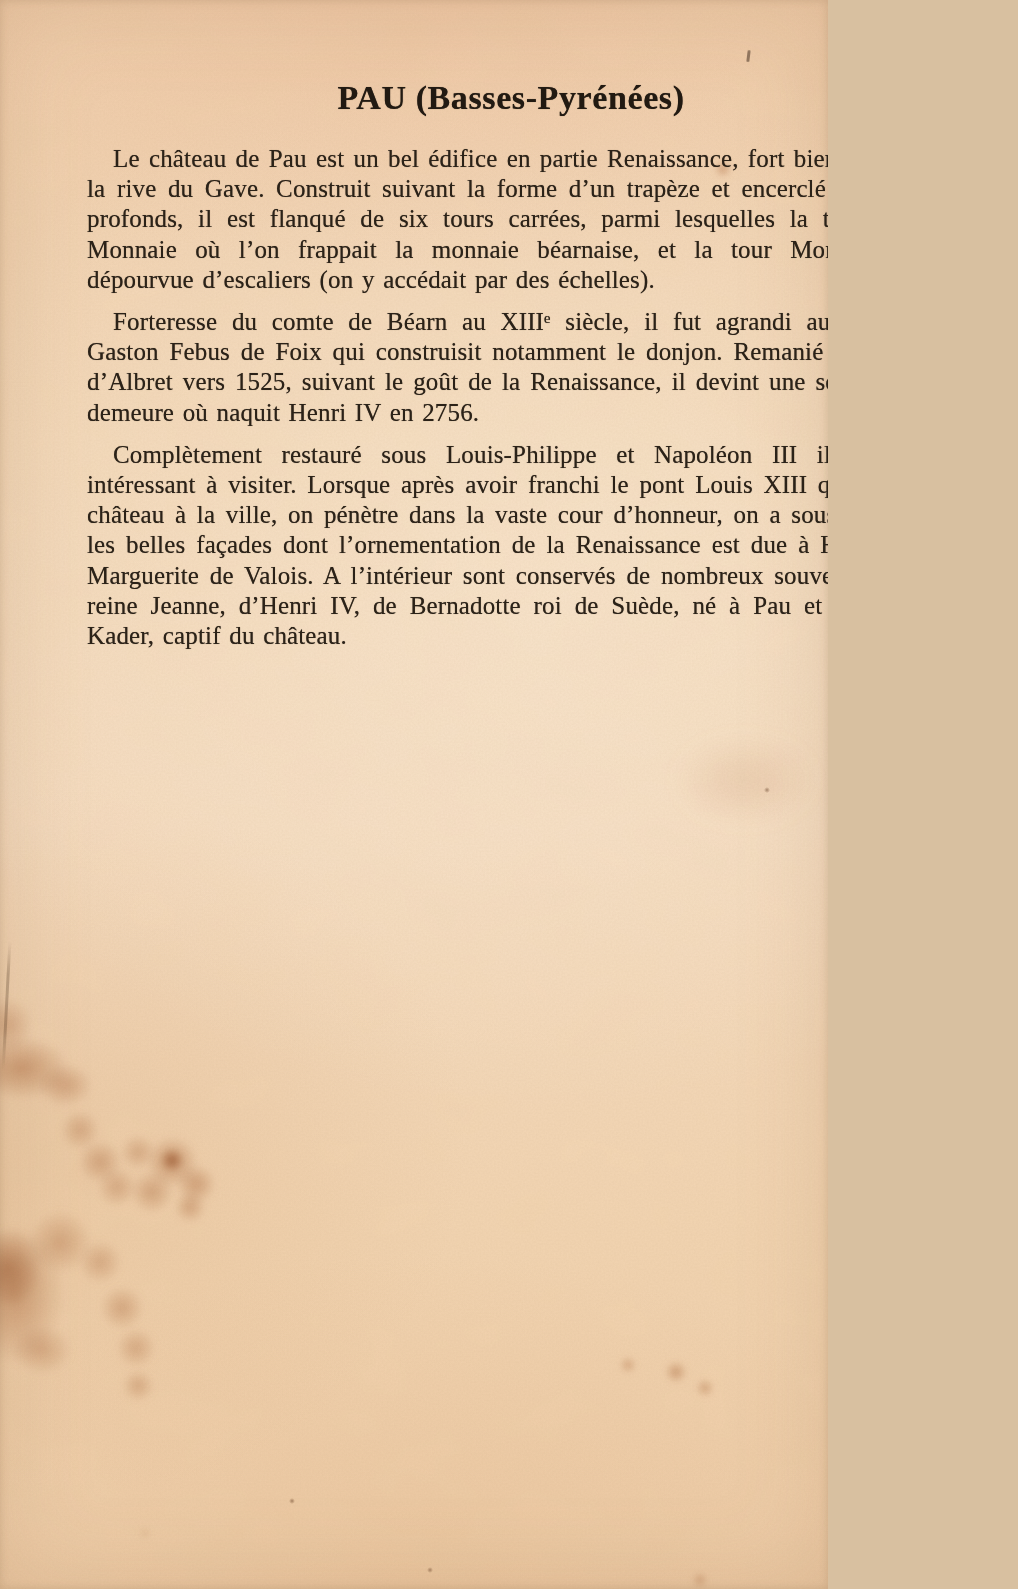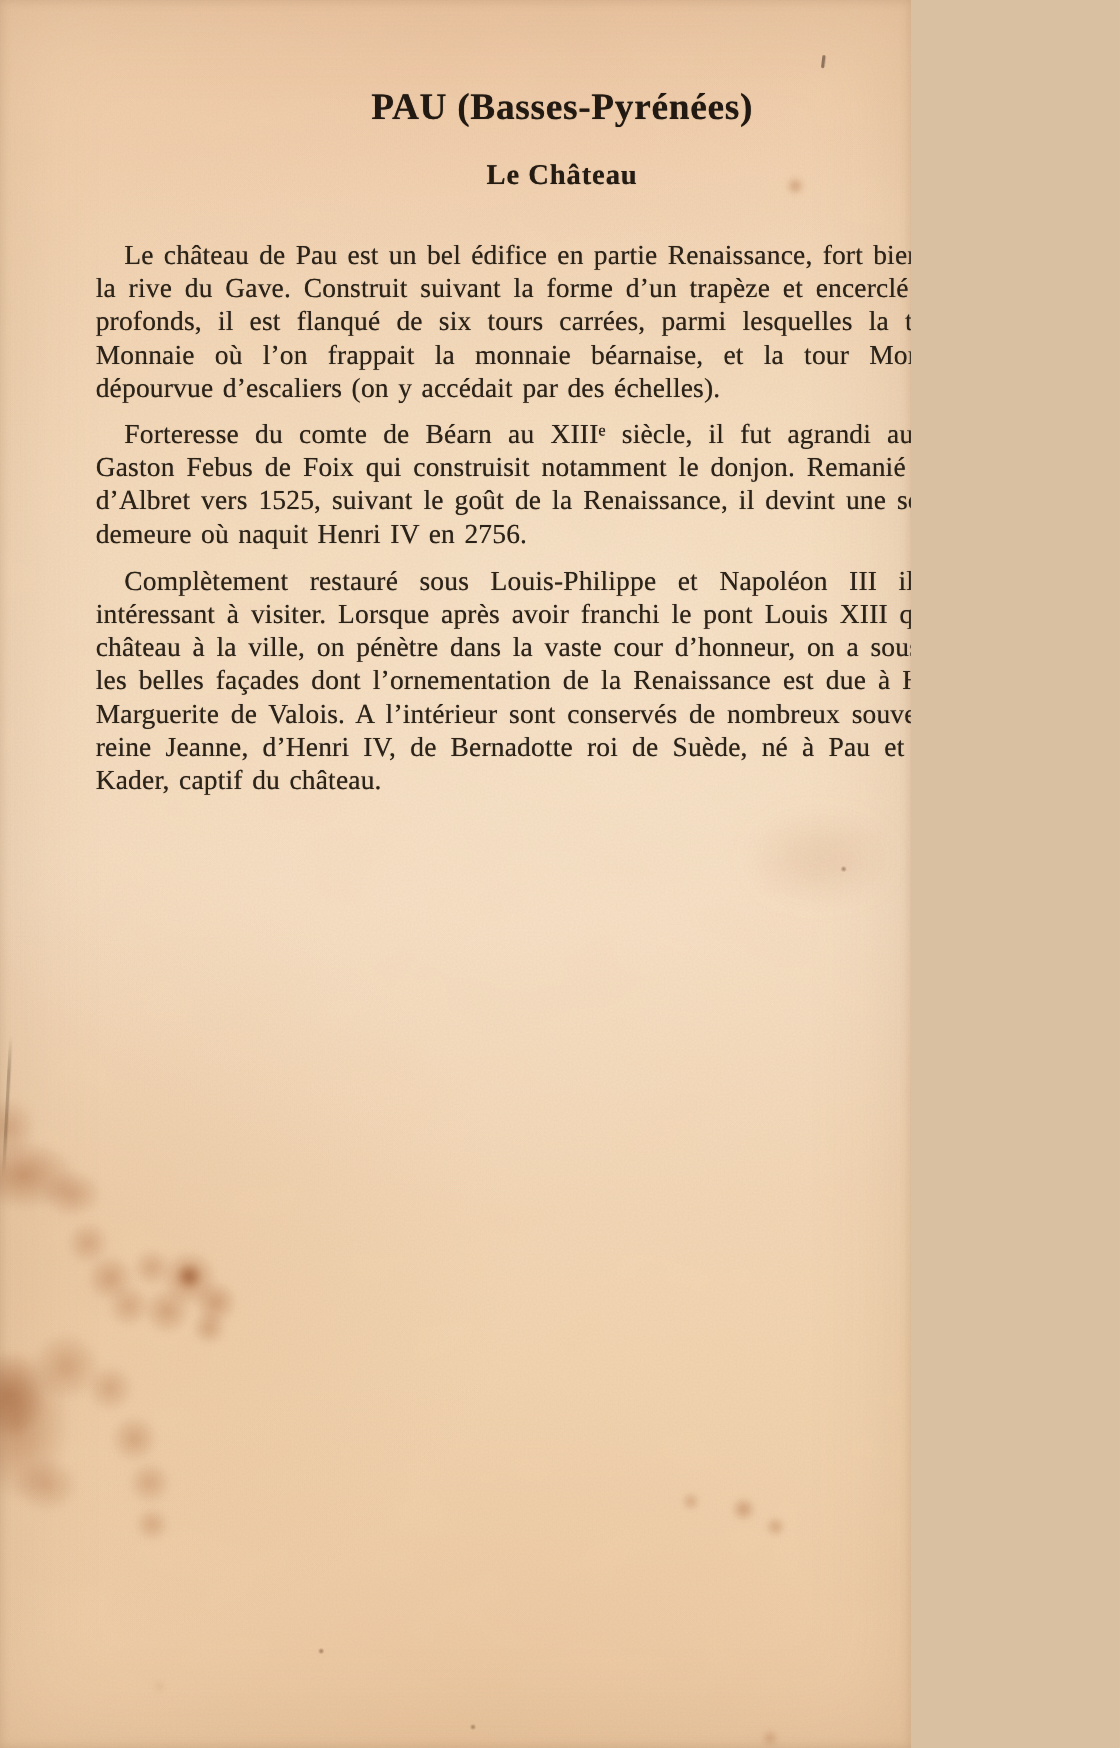--- a/index.html
+++ b/index.html
@@ -97,21 +97,20 @@
         <feTurbulence type="fractalNoise" baseFrequency="0.55" numOctaves="2" seed="7" result="n"></feTurbulence>
         <feColorMatrix in="n" type="matrix" values="0 0 0 0 0.42  0 0 0 0 0.28  0 0 0 0 0.14  0 0 0 0.10 0"></feColorMatrix>
       </filter>
     </defs>
     <rect width="1018" height="1589" filter="url(#mottle)"></rect>
     <rect width="1018" height="1589" filter="url(#fineGrain)"></rect>
   </svg>
 
   <div class="content">
     <div class="title">PAU (Basses-Pyrénées)</div>
-    <div class="subtitle">Le Château</div>
     <div class="bodytext">
       <p>Le château de Pau est un bel édifice en partie Renaissance, fort bien situé sur la rive du Gave. Construit suivant la forme d’un trapèze et encerclé de fossés profonds, il est flanqué de six tours carrées, parmi lesquelles la tour de la Monnaie où l’on frappait la monnaie béarnaise, et la tour Monte-Oiseau dépourvue d’escaliers (on y accédait par des échelles).</p>
       <p>Forteresse du comte de Béarn au XIIIᵉ siècle, il fut agrandi au XVᵉ par Gaston Febus de Foix qui construisit notamment le donjon. Remanié par Henri d’Albret vers 1525, suivant le goût de la Renaissance, il devint une somptueuse demeure où naquit Henri IV en 2756.</p>
       <p>Complètement restauré sous Louis-Philippe et Napoléon III il est fort intéressant à visiter. Lorsque après avoir franchi le pont Louis XIII qui relie le château à la ville, on pénètre dans la vaste cour d’honneur, on a sous les yeux les belles façades dont l’ornementation de la Renaissance est due à Henri II et Marguerite de Valois. A l’intérieur sont conservés de nombreux souvenirs de la reine Jeanne, d’Henri IV, de Bernadotte roi de Suède, né à Pau et d’Abd-el-Kader, captif du château.</p>
     </div>
   </div>
 
   <div class="stray"></div>
 
   <div class="st" style="left:715px;top:161px;width:16px;height:16px;opacity:.5;"></div>

